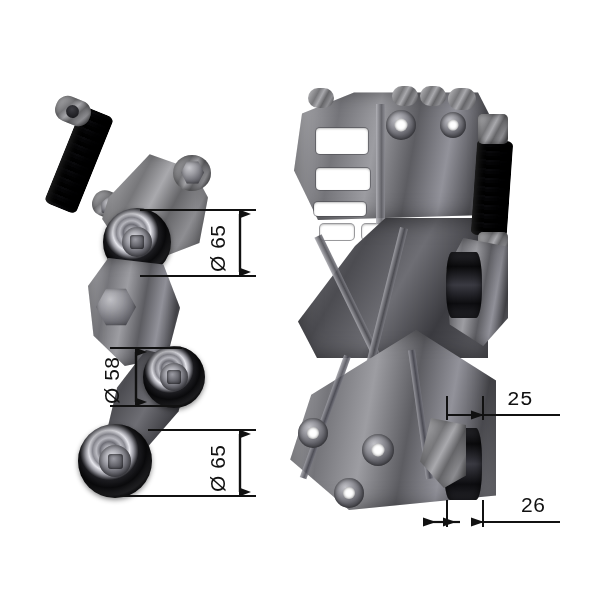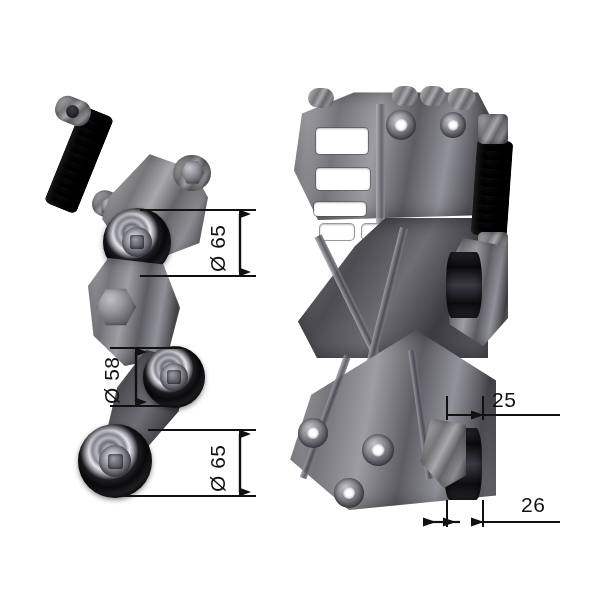--- a/index.html
+++ b/index.html
@@ -288,18 +288,18 @@
     </g>
   </svg>
 
   <div class="dimlayer">
     <div class="dimtext vert" style="left:206px;top:272px;">Ø 65</div>
 
     <div class="dimtext vert" style="left:100px;top:404px;">Ø 58</div>
 
     <div class="dimtext vert" style="left:206px;top:492px;">Ø 65</div>
 
-    <div class="dimtext" style="left:492px;top:388px;">25</div>
+    <div class="dimtext" style="left:507px;top:388px;font-family:Liberation Mono, monospace;">25</div>
 
     <div class="dimtext" style="left:521px;top:493px;text-align:right;">26</div>
   </div>
 
 </div>
 
 </body></html>

